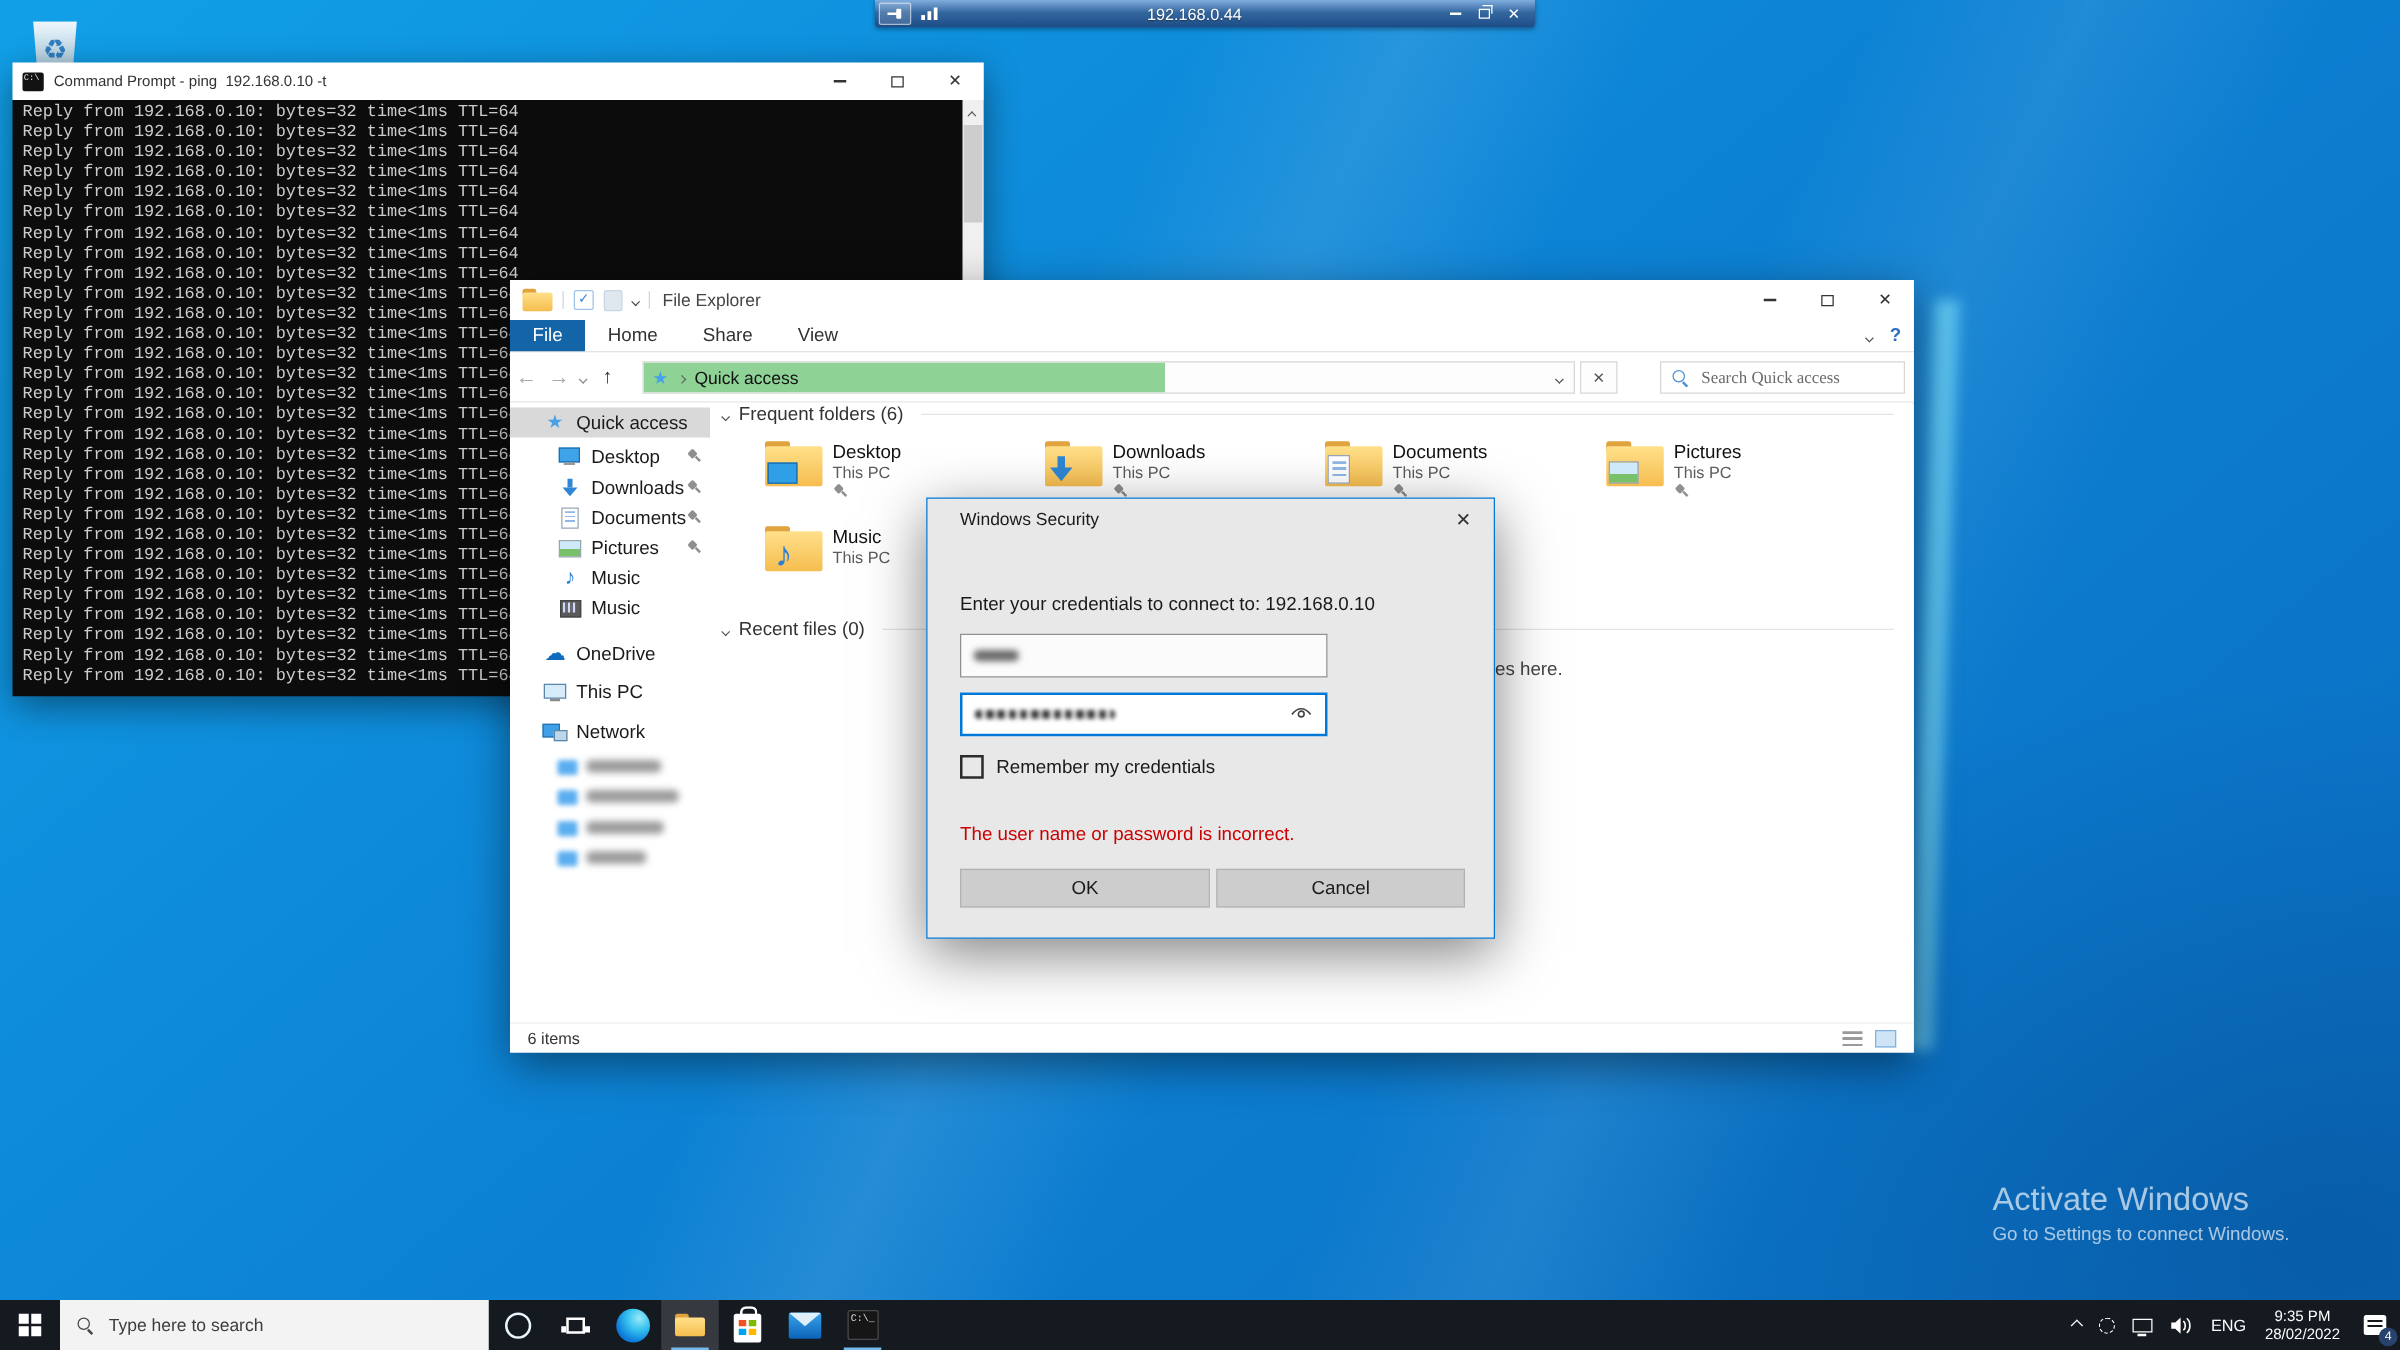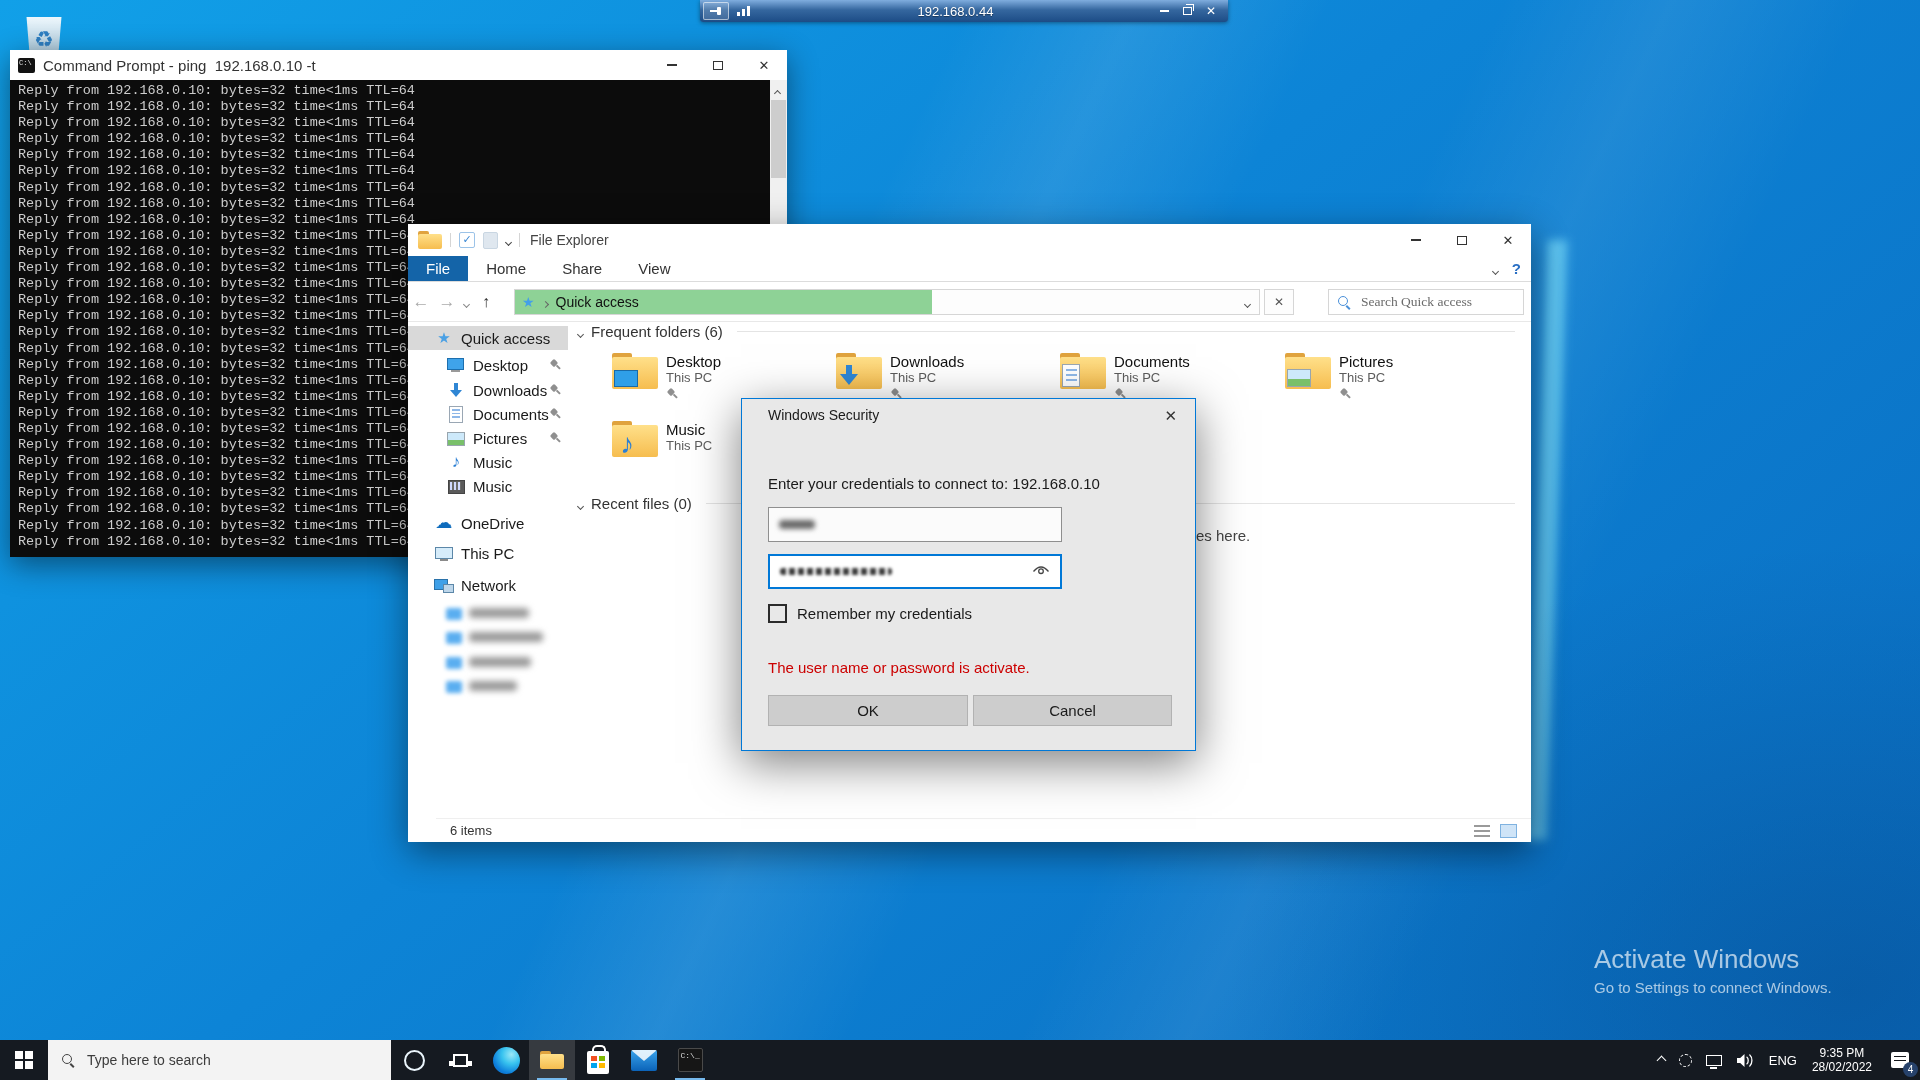--- a/index.html
+++ b/index.html
@@ -47,21 +47,21 @@
 
   
   .bin{position:absolute;left:18px;top:10px;width:52px;height:60px;z-index:1;display:flex;align-items:center;justify-content:center;}
   .bin-body{width:38px;height:46px;background:linear-gradient(180deg,#eef7fc,#b9d4e4 60%,#9dbfd3);clip-path:polygon(4% 0,96% 0,86% 100%,14% 100%);display:flex;align-items:center;justify-content:center;}
   .bin-glyph{color:#2e7fc2;font-size:22px;line-height:1;}
 
   
   .cmd{position:absolute;left:10px;top:50px;width:777px;height:507px;z-index:5;box-shadow:0 8px 28px rgba(0,0,0,.45);}
   .cmd-tb{height:30px;background:#fff;display:flex;align-items:center;padding-left:8px;}
   .cmdico{width:17px;height:15px;background:#121212;color:#e8e8e8;font-family:"Liberation Mono","DejaVu Sans Mono",monospace;font-size:7px;line-height:6px;padding:2px 1px;border-radius:2px;flex:none;}
-  .cmd-title{margin-left:8px;font-size:15px;color:#333;white-space:pre;}
+  .cmd-title{margin-left:8px;font-size:12px;color:#333;white-space:pre;}
   .cmd-ctl{margin-left:auto;display:flex;align-items:center;height:100%;}
   .cmd-ctl .wbtn{width:46px;height:100%;display:flex;align-items:center;justify-content:center;color:#333;font-size:13px;}
   .cmd-body{position:absolute;left:0;top:30px;right:0;bottom:0;background:#0c0c0c;padding:3px 8px;overflow:hidden;}
   .cmd-line{color:#cccccc;font-family:"Liberation Mono","DejaVu Sans Mono",monospace;font-size:13.5px;line-height:16.1px;white-space:pre;}
   .cmd-scroll{position:absolute;right:0;top:30px;bottom:0;width:17px;background:#f0f0f0;}
   .cmd-scroll .arr{position:absolute;left:5px;color:#555;}
   .cmd-thumb{position:absolute;left:1px;top:20px;width:15px;height:78px;background:#cdcdcd;}
 
   
   .fe{position:absolute;left:408px;top:224px;width:1123px;height:618px;background:#fff;z-index:10;box-shadow:0 10px 34px rgba(0,0,0,.45);}
@@ -128,21 +128,21 @@
   .ov-download{width:22px;height:22px;}
   .ov-download::before{content:"";position:absolute;left:8px;top:0;width:6px;height:10px;background:#2f86d4;}
   .ov-download::after{content:"";position:absolute;left:2px;top:9px;border-left:9px solid transparent;border-right:9px solid transparent;border-top:11px solid #2f86d4;}
   .ov-document{width:18px;height:23px;background:#fff;border:1px solid #9aa7b4;}
   .ov-document::after{content:"";position:absolute;left:3px;top:4px;width:11px;height:14px;background:repeating-linear-gradient(180deg,#8fb8e8 0 2px,transparent 2px 5px);}
   .ov-picture{width:24px;height:18px;border:1px solid #98a5ae;background:linear-gradient(180deg,#cde9fa 55%,#79c06a 55%);}
   .ov-music{color:#2b7fd4;font-size:28px;line-height:26px;left:8px;bottom:0;}
   .tile-name{font-size:15px;color:#111;line-height:17px;}
   .tile-loc{font-size:13px;color:#5c5c5c;line-height:16px;}
   .hint-frag{position:absolute;font-size:15px;color:#444;}
-  .fe-status{position:absolute;left:0;right:0;bottom:0;height:24px;background:#fff;border-top:1px solid #efefef;display:flex;align-items:center;font-size:13px;color:#333;padding:0 14px;margin-left:28px;}
+  .fe-status{position:absolute;left:0;right:0;bottom:0;height:24px;background:#fff;border-top:1px solid #efefef;display:flex;align-items:center;font-size:13px;color:#333;padding:0 14px;}
   .st-right{margin-left:auto;display:flex;gap:10px;align-items:center;}
   .st-details{width:16px;height:12px;background:repeating-linear-gradient(180deg,#9a9a9a 0 2px,transparent 2px 5px);}
   .st-thumb{width:17px;height:14px;background:#cfe4f7;border:1px solid #7fb2e0;}
 
   
   .dlg{position:absolute;left:741px;top:398px;width:455px;height:353px;background:#e8e8e8;border:1px solid var(--accent,#0078d7);z-index:20;box-shadow:0 12px 44px rgba(0,0,0,.5);}
   .dlg-title{position:absolute;left:26px;top:8px;font-size:14px;color:#1a1a1a;}
   .dlg-x{position:absolute;right:14px;top:6px;font-size:15px;color:#333;padding:2px 4px;}
   .dlg-head{position:absolute;left:26px;top:34px;font-size:26px;font-weight:300;color:#1a1a1a;}
   .dlg-msg{position:absolute;left:26px;top:76px;font-size:15px;color:#1a1a1a;}
@@ -470,21 +470,21 @@
         <svg width="18" height="13" viewBox="0 0 18 13">
           <path d="M1.5 6.5 Q9 -2.5 16.5 6.5" fill="none" stroke="#444" stroke-width="1.3"></path>
           <circle cx="9" cy="6.2" r="2.3" fill="none" stroke="#444" stroke-width="1.3"></circle>
         </svg>
       </span>
     </div>
     <div class="chk-row">
       <span class="chk"></span>
       <span class="chk-label">Remember my credentials</span>
     </div>
-    <div class="dlg-err">The user name or password is activate.</div>
+    <div class="dlg-err">The user name or password is incorrect.</div>
     <div class="dlg-btn btn-ok">OK</div>
     <div class="dlg-btn btn-cancel">Cancel</div>
   </div>
 
   <div class="wm">
     <div class="wm1">Activate Windows</div>
     <div class="wm2">Go to Settings to connect Windows.</div>
   </div>
 
   <div class="tb">

